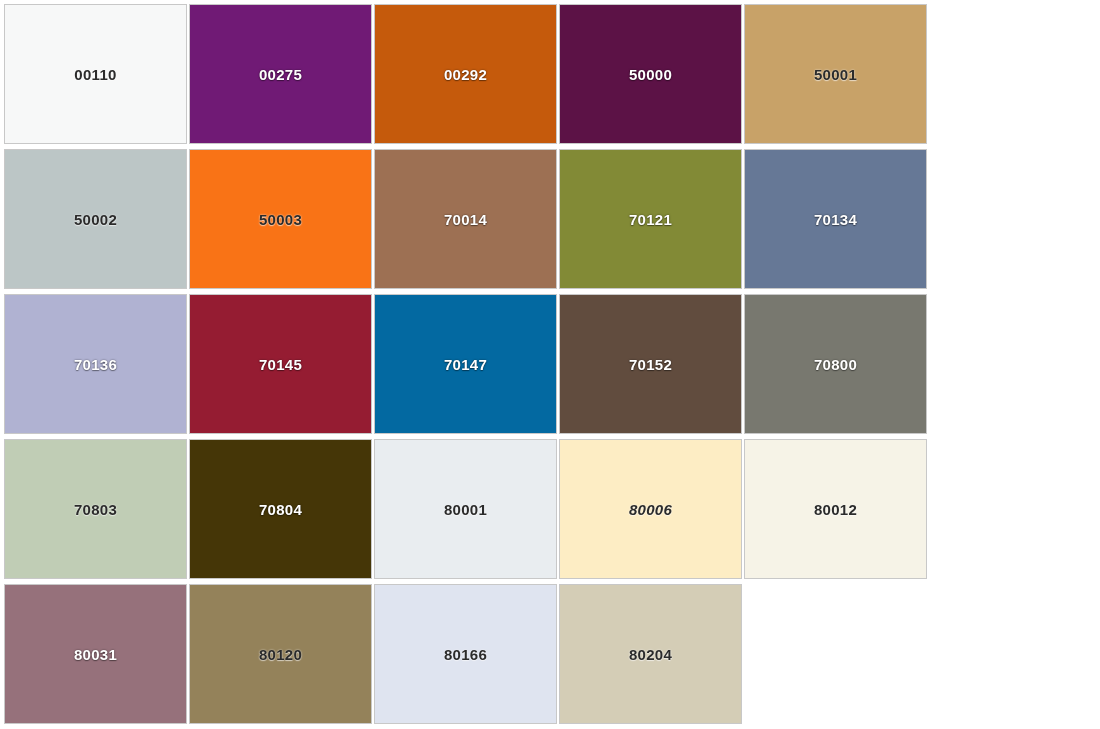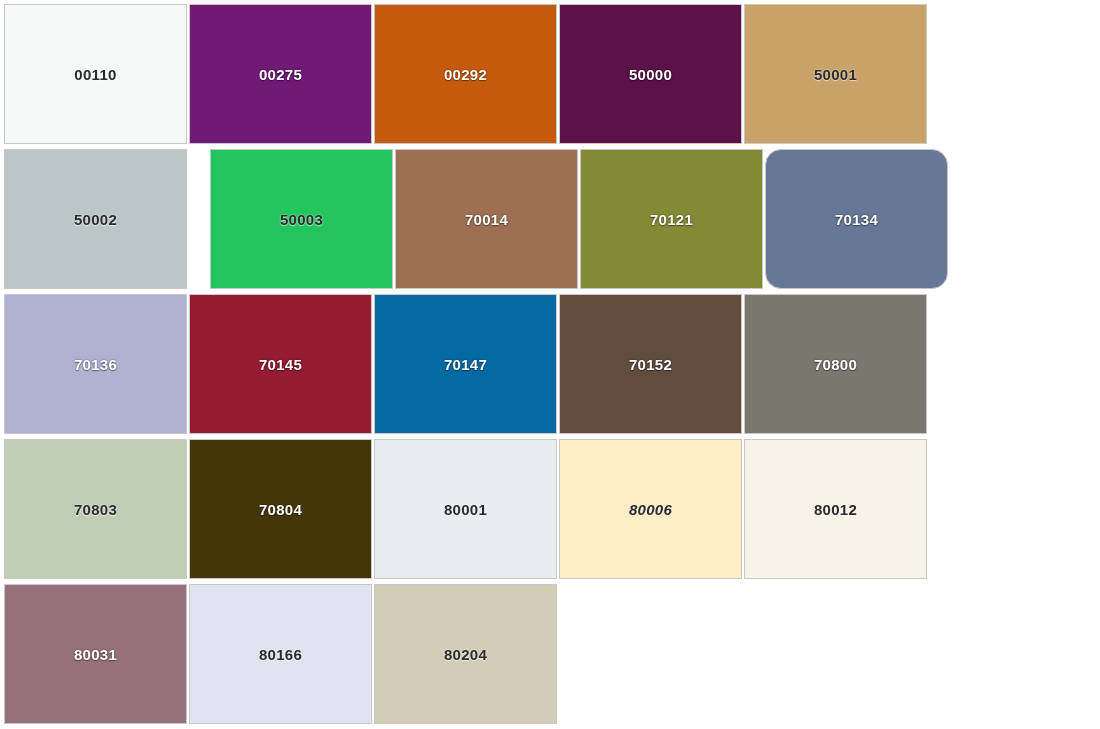--- a/index.html
+++ b/index.html
@@ -71,30 +71,30 @@
     </div>
     <div class="swatch light-text" style="background: rgb(92, 18, 70); border-color: rgb(200, 200, 200);">
       <span class="swatch-label">50000</span>
     </div>
     <div class="swatch dark-text" style="background: rgb(200, 162, 104); border-color: rgb(200, 200, 200);">
       <span class="swatch-label">50001</span>
     </div>
     <div class="swatch dark-text" style="background: rgb(188, 198, 198); border-color: rgb(200, 200, 200);">
       <span class="swatch-label">50002</span>
     </div>
-    <div class="swatch dark-text" style="background: #22c55e; border-color: rgb(200, 200, 200); margin-left: 21px;">
+    <div class="swatch dark-text" style="background: #f97316; border-color: rgb(200, 200, 200);">
       <span class="swatch-label">50003</span>
     </div>
     <div class="swatch light-text" style="background: rgb(157, 112, 83); border-color: rgb(200, 200, 200);">
       <span class="swatch-label">70014</span>
     </div>
     <div class="swatch light-text" style="background: rgb(130, 138, 54); border-color: rgb(200, 200, 200);">
       <span class="swatch-label">70121</span>
     </div>
-    <div class="swatch light-text" style="background: rgb(102, 120, 150); border-color: rgb(200, 200, 200); border-radius: 16px;">
+    <div class="swatch light-text" style="background: rgb(102, 120, 150); border-color: rgb(200, 200, 200);">
       <span class="swatch-label">70134</span>
     </div>
     <div class="swatch light-text" style="background: rgb(176, 178, 210); border-color: rgb(200, 200, 200);">
       <span class="swatch-label">70136</span>
     </div>
     <div class="swatch light-text" style="background: rgb(149, 28, 50); border-color: rgb(200, 200, 200);">
       <span class="swatch-label">70145</span>
     </div>
     <div class="swatch light-text" style="background: #0369a1; border-color: rgb(200, 200, 200);">
       <span class="swatch-label">70147</span>
@@ -116,19 +116,22 @@
     </div>
     <div class="swatch dark-text" style="background: rgb(253, 237, 196); border-color: rgb(200, 200, 200); font-style: italic;">
       <span class="swatch-label">80006</span>
     </div>
     <div class="swatch dark-text" style="background: rgb(246, 243, 231); border-color: rgb(200, 200, 200);">
       <span class="swatch-label">80012</span>
     </div>
     <div class="swatch light-text" style="background: rgb(150, 113, 123); border-color: rgb(200, 200, 200);">
       <span class="swatch-label">80031</span>
     </div>
+    <div class="swatch dark-text" style="background: rgb(148, 130, 90); border-color: rgb(200, 200, 200);">
+      <span class="swatch-label">80120</span>
+    </div>
     <div class="swatch dark-text" style="background: rgb(223, 228, 240); border-color: rgb(200, 200, 200);">
       <span class="swatch-label">80166</span>
     </div>
     <div class="swatch dark-text" style="background: rgb(212, 205, 182); border-color: rgb(200, 200, 200);">
       <span class="swatch-label">80204</span>
     </div>
   </div>
 
 </body></html>

